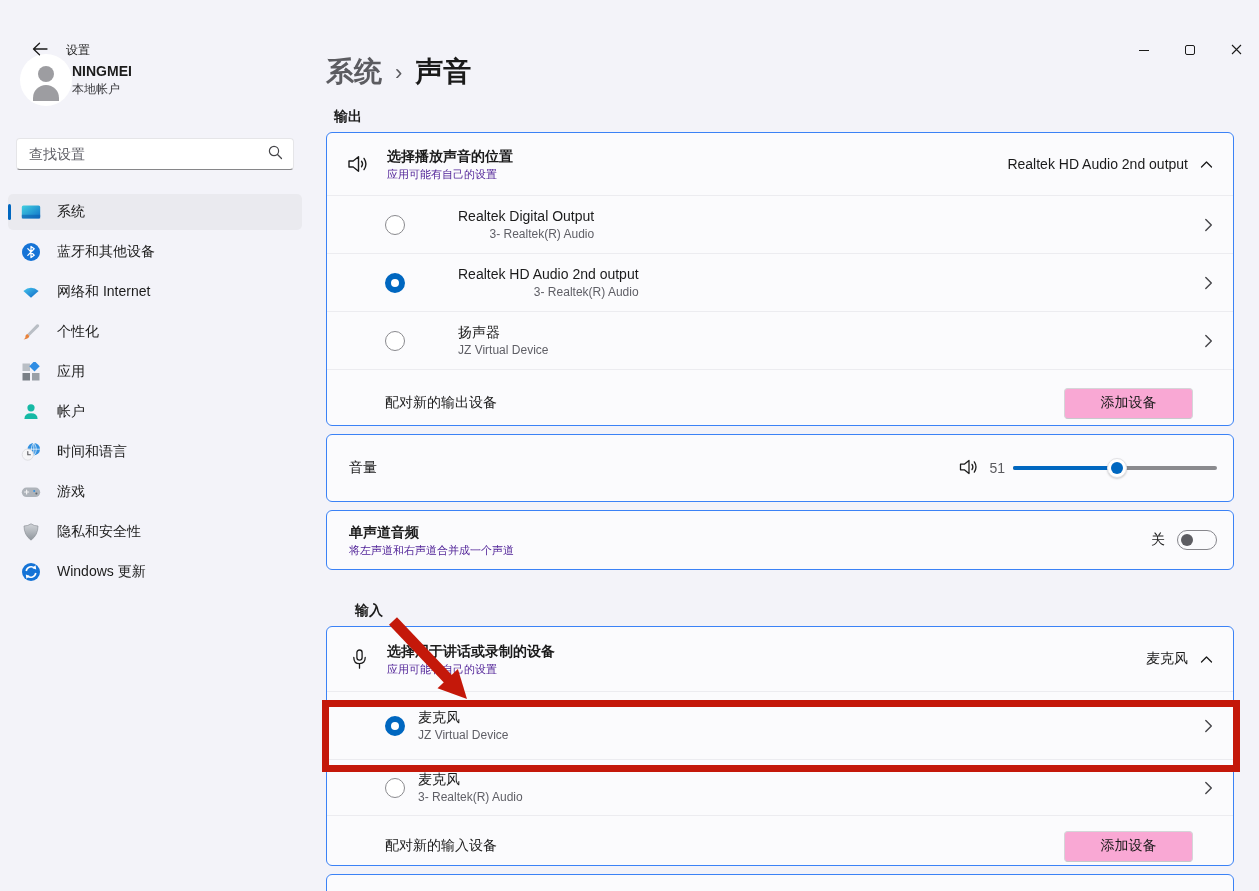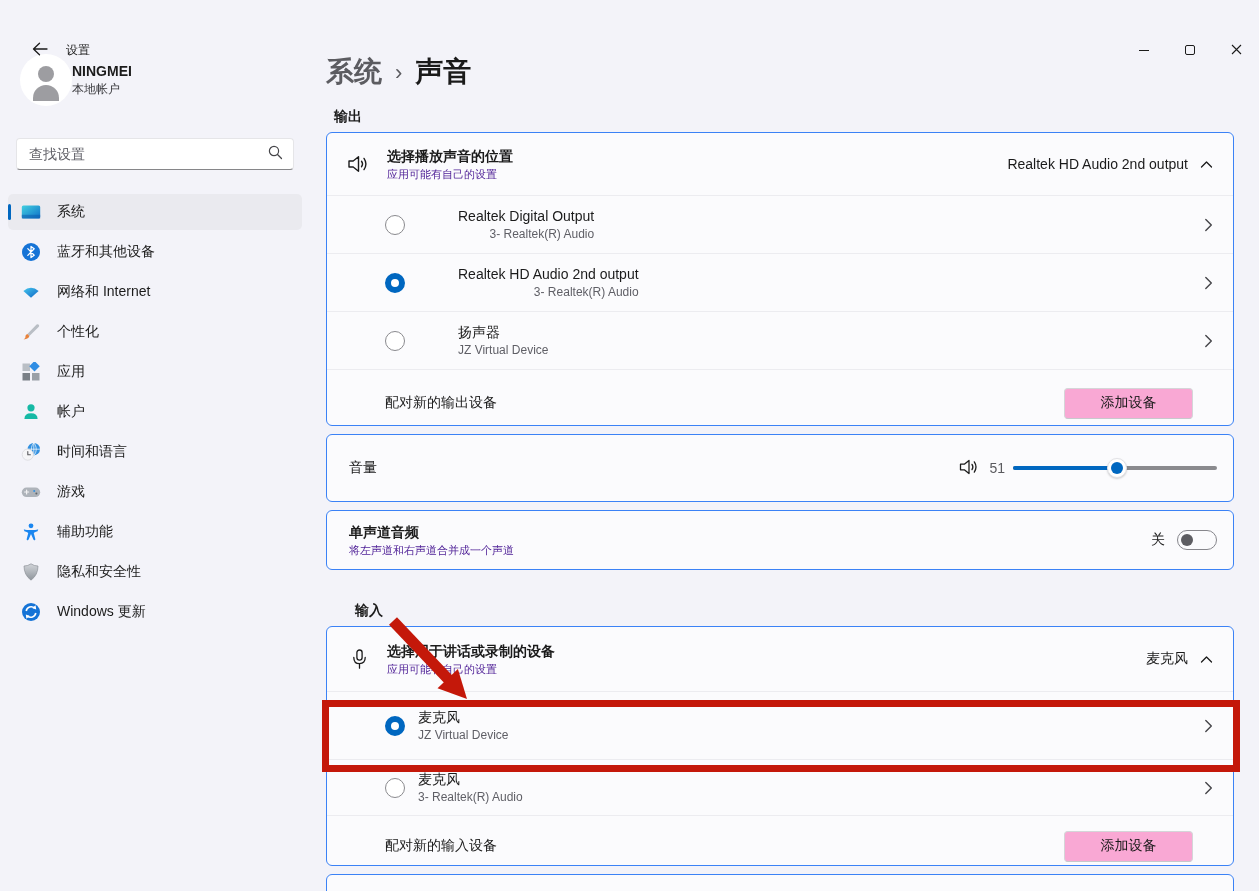--- a/index.html
+++ b/index.html
@@ -226,29 +226,20 @@
             <path d="M5.6 8 v4 M3.6 10 h4" stroke="#f2f2f4" stroke-width="1.2" stroke-linecap="round"></path>
             <circle cx="13.2" cy="9" r="1" fill="#3290e0"></circle>
             <circle cx="15.4" cy="11.4" r="1" fill="#5f6368"></circle>
           </svg>
       </span>
       <span>游戏</span>
     </div>
     <div class="nav-item">
       <span class="nav-ic">
         <svg width="20" height="20" viewBox="0 0 20 20">
-            <circle cx="10" cy="3.8" r="2.4" fill="#1a86f0"></circle>
-            <path d="M2.8 7.2 C6 8.4 14 8.4 17.2 7.2 L16.6 9.3 C14 10.2 13 10.4 12.8 11.2 L14.3 17 C14.6 18.2 12.9 18.8 12.4 17.6 L10 11.9 L7.6 17.6 C7.1 18.8 5.4 18.2 5.7 17 L7.2 11.2 C7 10.4 6 10.2 3.4 9.3 Z" fill="#1a86f0"></path>
-          </svg>
-      </span>
-      <span>辅助功能</span>
-    </div>
-    <div class="nav-item">
-      <span class="nav-ic">
-        <svg width="20" height="20" viewBox="0 0 20 20">
             <defs>
               <linearGradient id="g_sh" x1="0" y1="0" x2="0" y2="1">
                 <stop offset="0" stop-color="#d2d5da"></stop>
                 <stop offset="1" stop-color="#8f959c"></stop>
               </linearGradient>
             </defs>
             <path d="M10 1.8 Q13 4 17 4 Q17 13 10 18.2 Q3 13 3 4 Q7 4 10 1.8 Z" fill="url(#g_sh)" stroke="#7f858c" stroke-width="0.6"></path>
           </svg>
       </span>
       <span>隐私和安全性</span>

